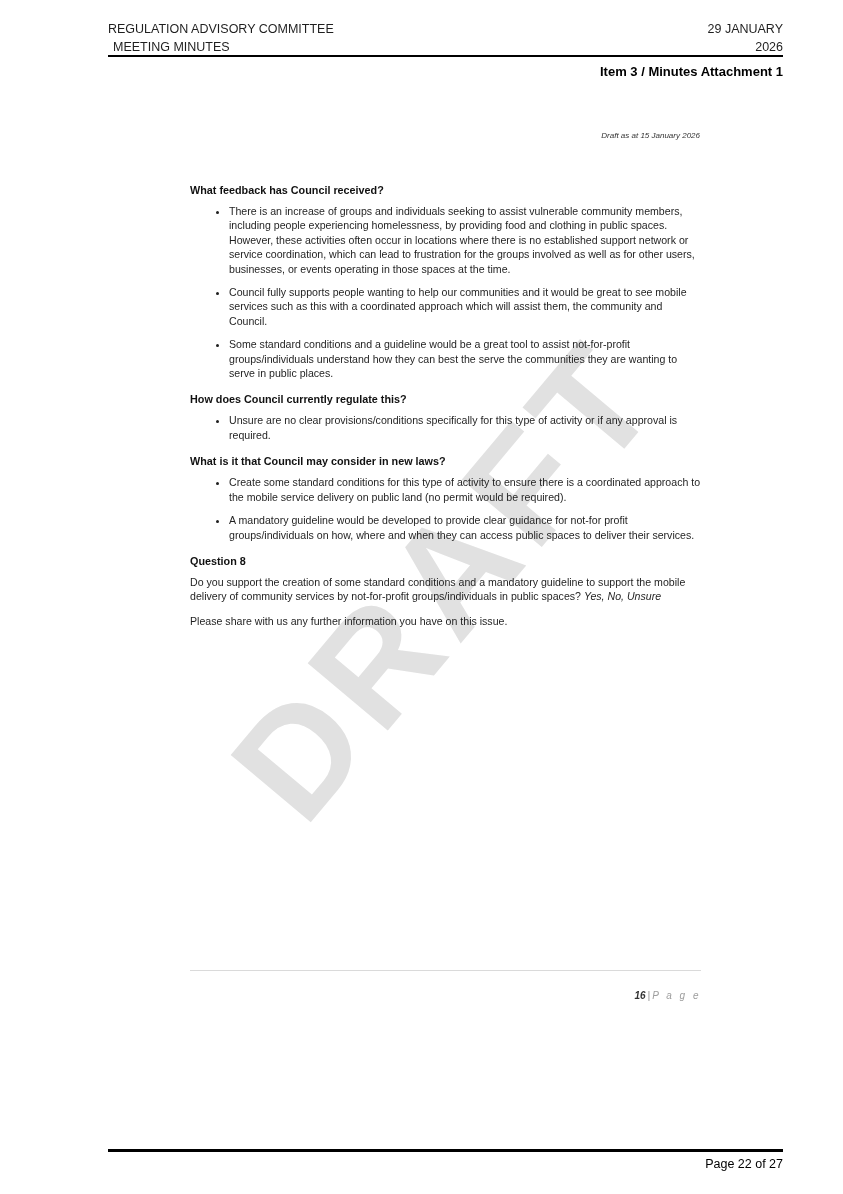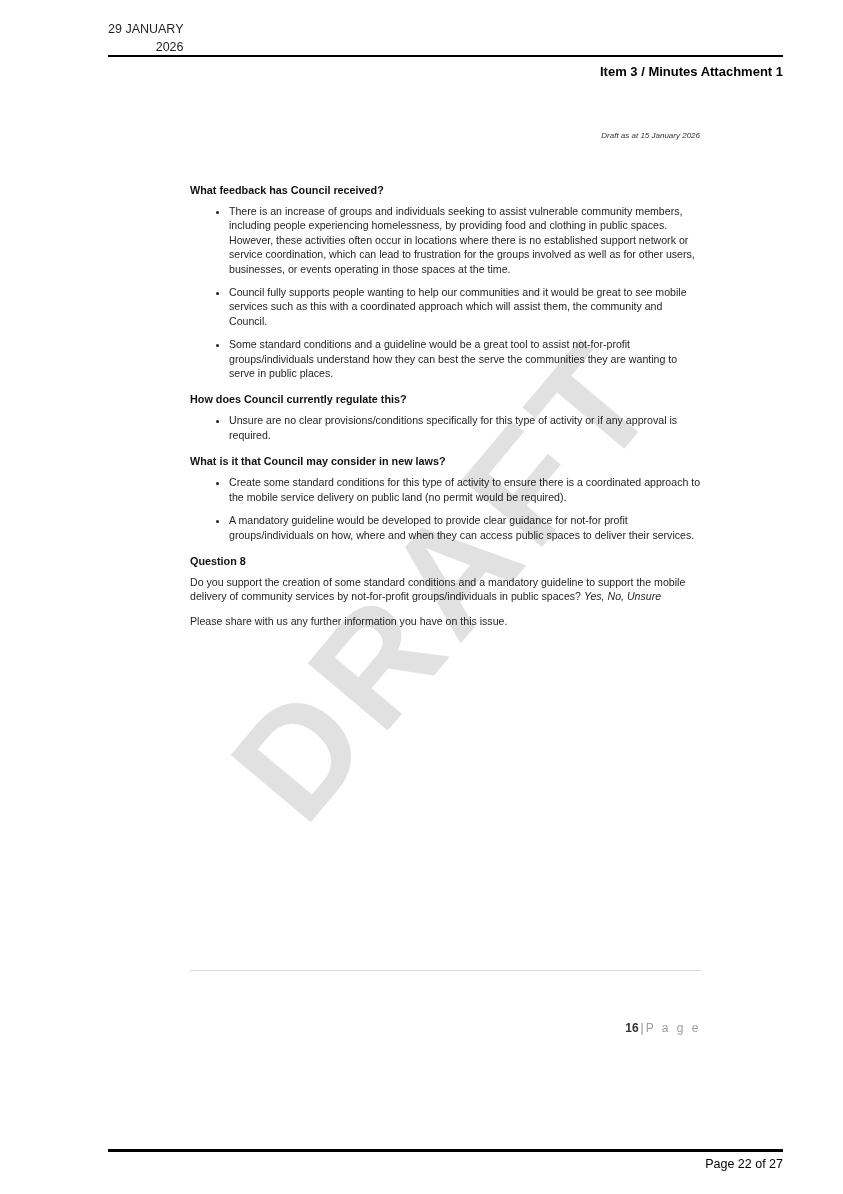--- a/index.html
+++ b/index.html
@@ -77,22 +77,22 @@
   .content li { margin:0 0 9px 0; padding-left:0; }
   .content p { margin:0 0 10px 0; }
   .content em { font-style:italic; }
 
   
   .content-rule {
     position:absolute; left:190px; top:970px; width:511px;
     border-top:1px solid #dadada; z-index:1;
   }
   .page-num {
-    position:absolute; right:142px; top:1021px;
-    font-size:12px; z-index:1; color:#3a3a3a;
+    position:absolute; right:142px; top:990px;
+    font-size:10px; z-index:1; color:#3a3a3a;font-style:italic;
   }
   .page-num .num { font-weight:bold; color:#333; }
   .page-num .sep { color:#8f8f8f; margin:0 2px; }
   .page-num .word { color:#9d9d9d; letter-spacing:2.5px; }
 
   
   .bottom-rule {
     position:absolute; left:108px; top:1149px; width:675px; height:3px;
     background:#000; z-index:2;
   }
@@ -103,20 +103,24 @@
   }
 </style>
 </head>
 <body>
 
 <div class="page">
 
   <div class="watermark">DRAFT</div>
 
   <div class="header">
+    <div class="header-left">
+      <div class="line1">REGULATION ADVISORY COMMITTEE</div>
+      <div class="line2">MEETING MINUTES</div>
+    </div>
     <div class="header-right">
       <div>29 JANUARY</div>
       <div>2026</div>
     </div>
   </div>
   <div class="header-rule"></div>
   <div class="attachment">Item 3 / Minutes Attachment 1</div>
 
   <div class="draft-note">Draft as at 15 January 2026</div>
 

